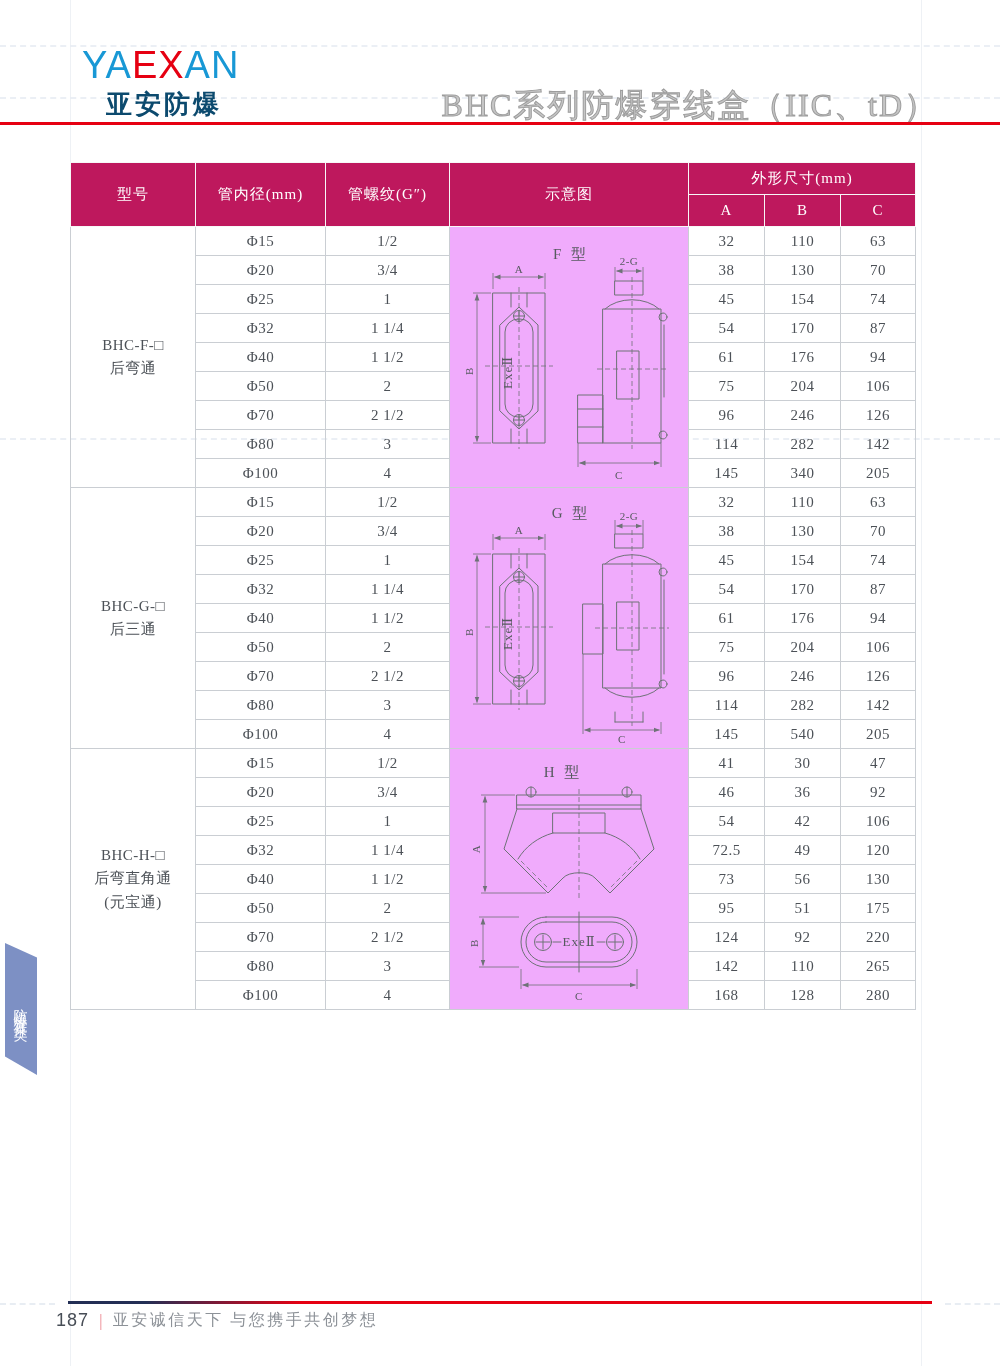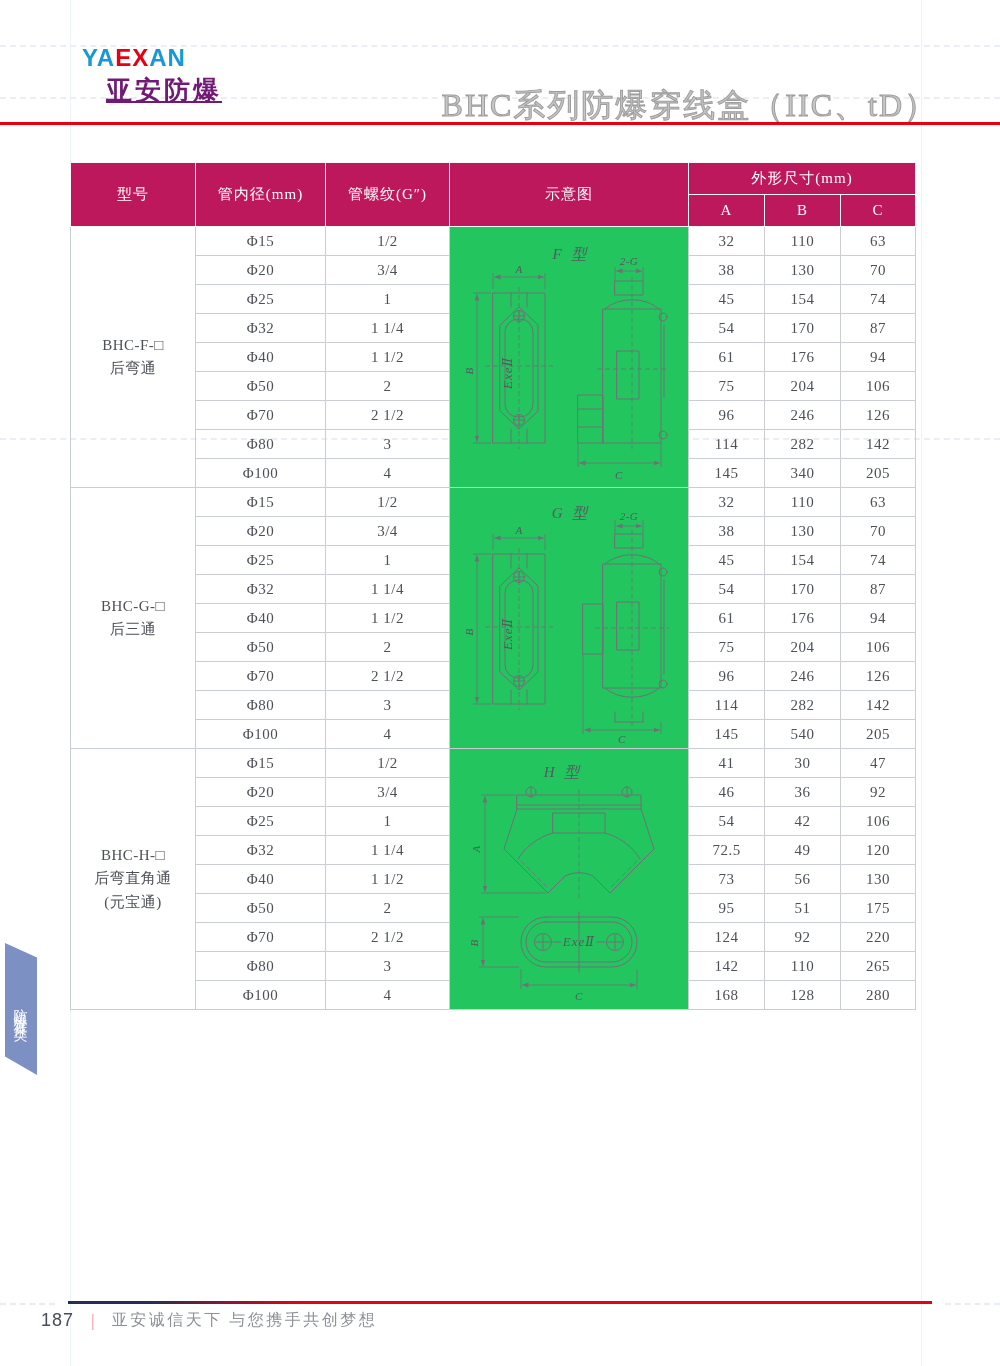--- a/index.html
+++ b/index.html
@@ -4,52 +4,52 @@
 <style>
   html,body{margin:0;padding:0;background:#ffffff;}
   .page{position:relative;width:1000px;height:1366px;background:#fff;overflow:hidden;
         font-family:"Liberation Serif","DejaVu Serif",serif;}
   
   .gv{position:absolute;top:0;bottom:0;width:1px;background:#eef1f5;}
   .gh{position:absolute;left:0;right:0;height:0;border-top:2px dashed #e3e9f1;opacity:.7;}
   .gseg{position:absolute;height:0;border-top:2px dashed #e3e9f1;width:55px;opacity:.8;}
   
   .logo{position:absolute;left:82px;top:46px;}
-  .logo-en{font-family:"Liberation Sans","DejaVu Sans",sans-serif;font-weight:700;font-size:24px;line-height:1;letter-spacing:1px;}
+  .logo-en{font-family:"Liberation Sans","DejaVu Sans",sans-serif;font-weight:400;font-size:38px;line-height:1;letter-spacing:1px;}
   .logo-en .blu{color:#1898d5;} .logo-en .red{color:#e60012;}
-  .logo-cn{font-family:"Liberation Sans","DejaVu Sans",sans-serif;font-weight:700;font-size:26px;color:#701a75;letter-spacing:3px;margin:3px 0 0 24px;text-decoration:underline;}
+  .logo-cn{font-family:"Liberation Sans","DejaVu Sans",sans-serif;font-weight:700;font-size:26px;color:#0c4a6e;letter-spacing:3px;margin:3px 0 0 24px;}
   .page-title{position:absolute;top:84px;right:62px;font-size:32px;letter-spacing:2px;
               color:#c6c6c6;-webkit-text-stroke:1px #9d9d9d;white-space:nowrap;}
   .rule-red{position:absolute;left:0;top:122px;width:100%;height:3px;background:#e60012;}
   
   table.spec{position:absolute;left:70px;top:162px;width:845px;border-collapse:collapse;table-layout:fixed;
              font-size:15px;color:#4c5157;}
   table.spec thead th{background:#be185d;color:#ffffff;font-weight:400;height:29px;
              border:1px solid #f7f7f7;letter-spacing:1px;font-size:15px;}
   table.spec tbody td{border:1px solid #caced3;text-align:center;height:28px;padding:0;letter-spacing:.5px;}
   td.model-cell{line-height:1.55;letter-spacing:1px;border-radius:16px;}
-  td.diagram-cell{vertical-align:top;padding-top:2px;background:#22c55e;font-style:italic;}
+  td.diagram-cell{vertical-align:top;padding-top:2px;background:#f0abfc;}
   
   svg.dwg{display:block;margin:0 auto;}
   .dwg .ln{stroke:#6e7277;stroke-width:1;fill:none;stroke-linejoin:round;stroke-linecap:round;}
   .dwg .dsh{stroke:#6e7277;stroke-width:.8;fill:none;stroke-dasharray:5 3;}
   .dwg .dim{stroke:#6e7277;stroke-width:.8;fill:none;}
   .dwg text{fill:#565a5f;font-size:11px;font-family:"Liberation Serif","DejaVu Serif",serif;}
   .dwg .dlabel{font-size:15px;letter-spacing:3px;}
   .dwg .exe{font-size:13px;letter-spacing:1px;}
   
   .side-tab{position:absolute;left:5px;top:943px;width:32px;height:132px;background:#7d90c4;
             clip-path:polygon(0 0,100% 11%,100% 100%,0 86%);
             display:flex;align-items:center;justify-content:center;}
   .side-tab span{writing-mode:vertical-rl;color:#fff;font-size:14px;letter-spacing:5px;
             font-family:"Liberation Sans","DejaVu Sans",sans-serif;}
   
   .footer-rule{position:absolute;left:68px;top:1301px;width:864px;height:3px;
             background:linear-gradient(90deg,#232f55 0%,#232f55 9%,#e60012 27%,#e60012 100%);}
-  .footer{position:absolute;left:41px;top:1310px;display:flex;align-items:flex-end;gap:17px;}
+  .footer{position:absolute;left:56px;top:1310px;display:flex;align-items:flex-end;gap:10px;}
   .page-num{font-family:"Liberation Sans","DejaVu Sans",sans-serif;font-size:18px;color:#474d56;letter-spacing:1px;}
   .foot-div{color:#e8737d;font-size:17px;font-weight:700;transform:scaleX(.6);}
   .slogan{font-size:16px;color:#8d9298;letter-spacing:2.5px;}
 </style>
 </head>
 <body>
 
 <div class="page">
 
   <div class="gv" style="left:70px"></div>

